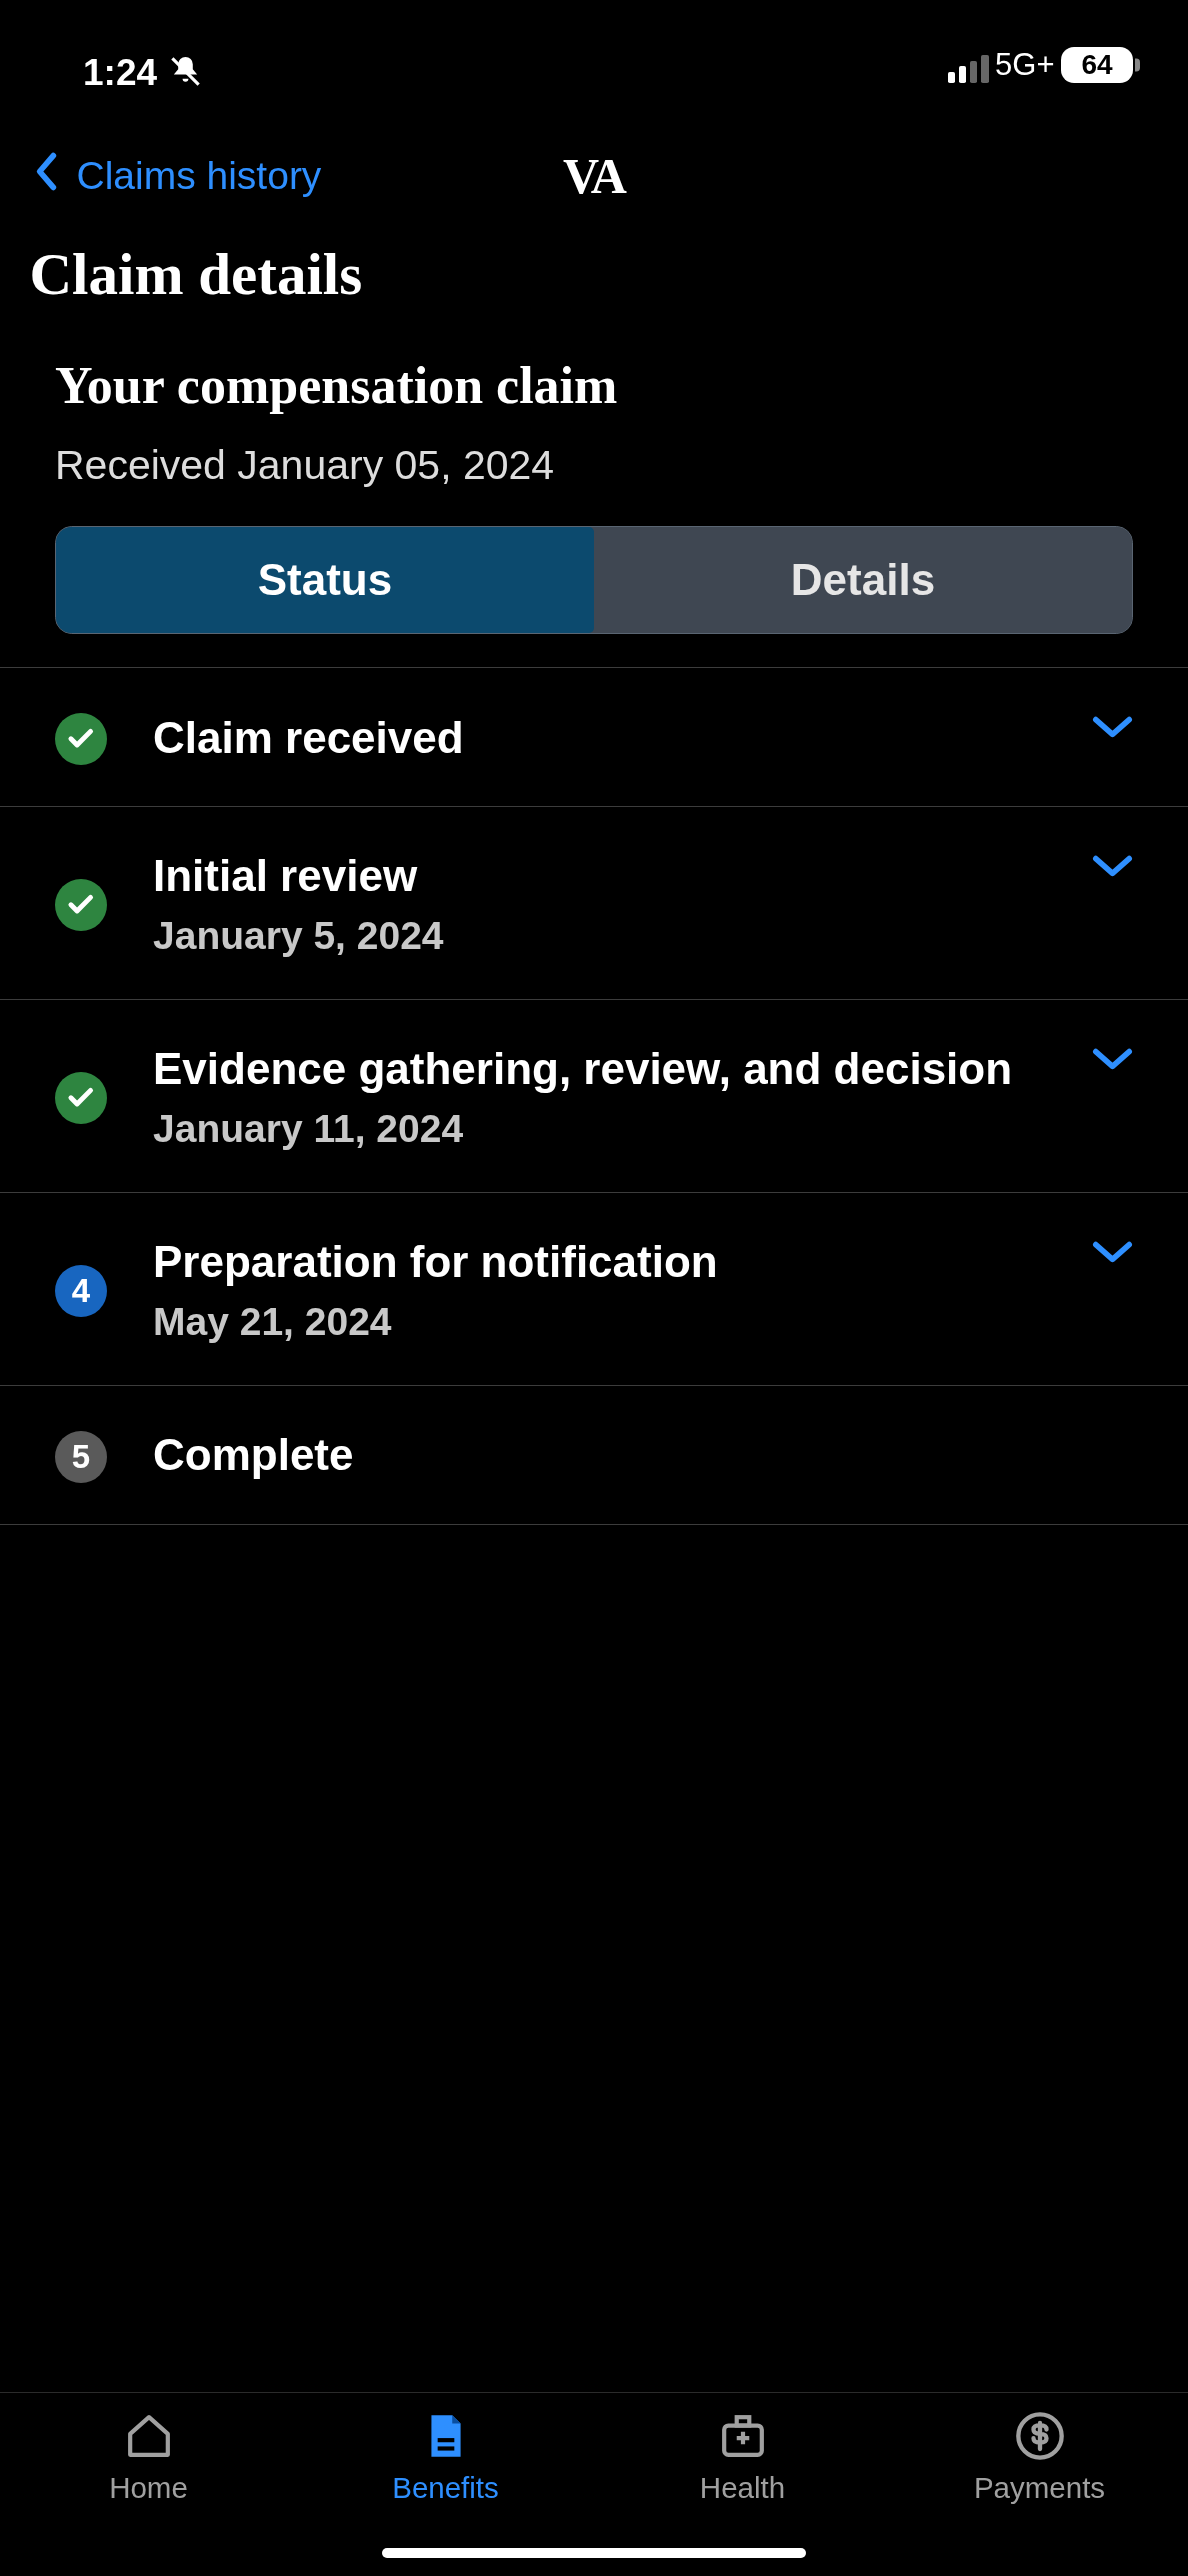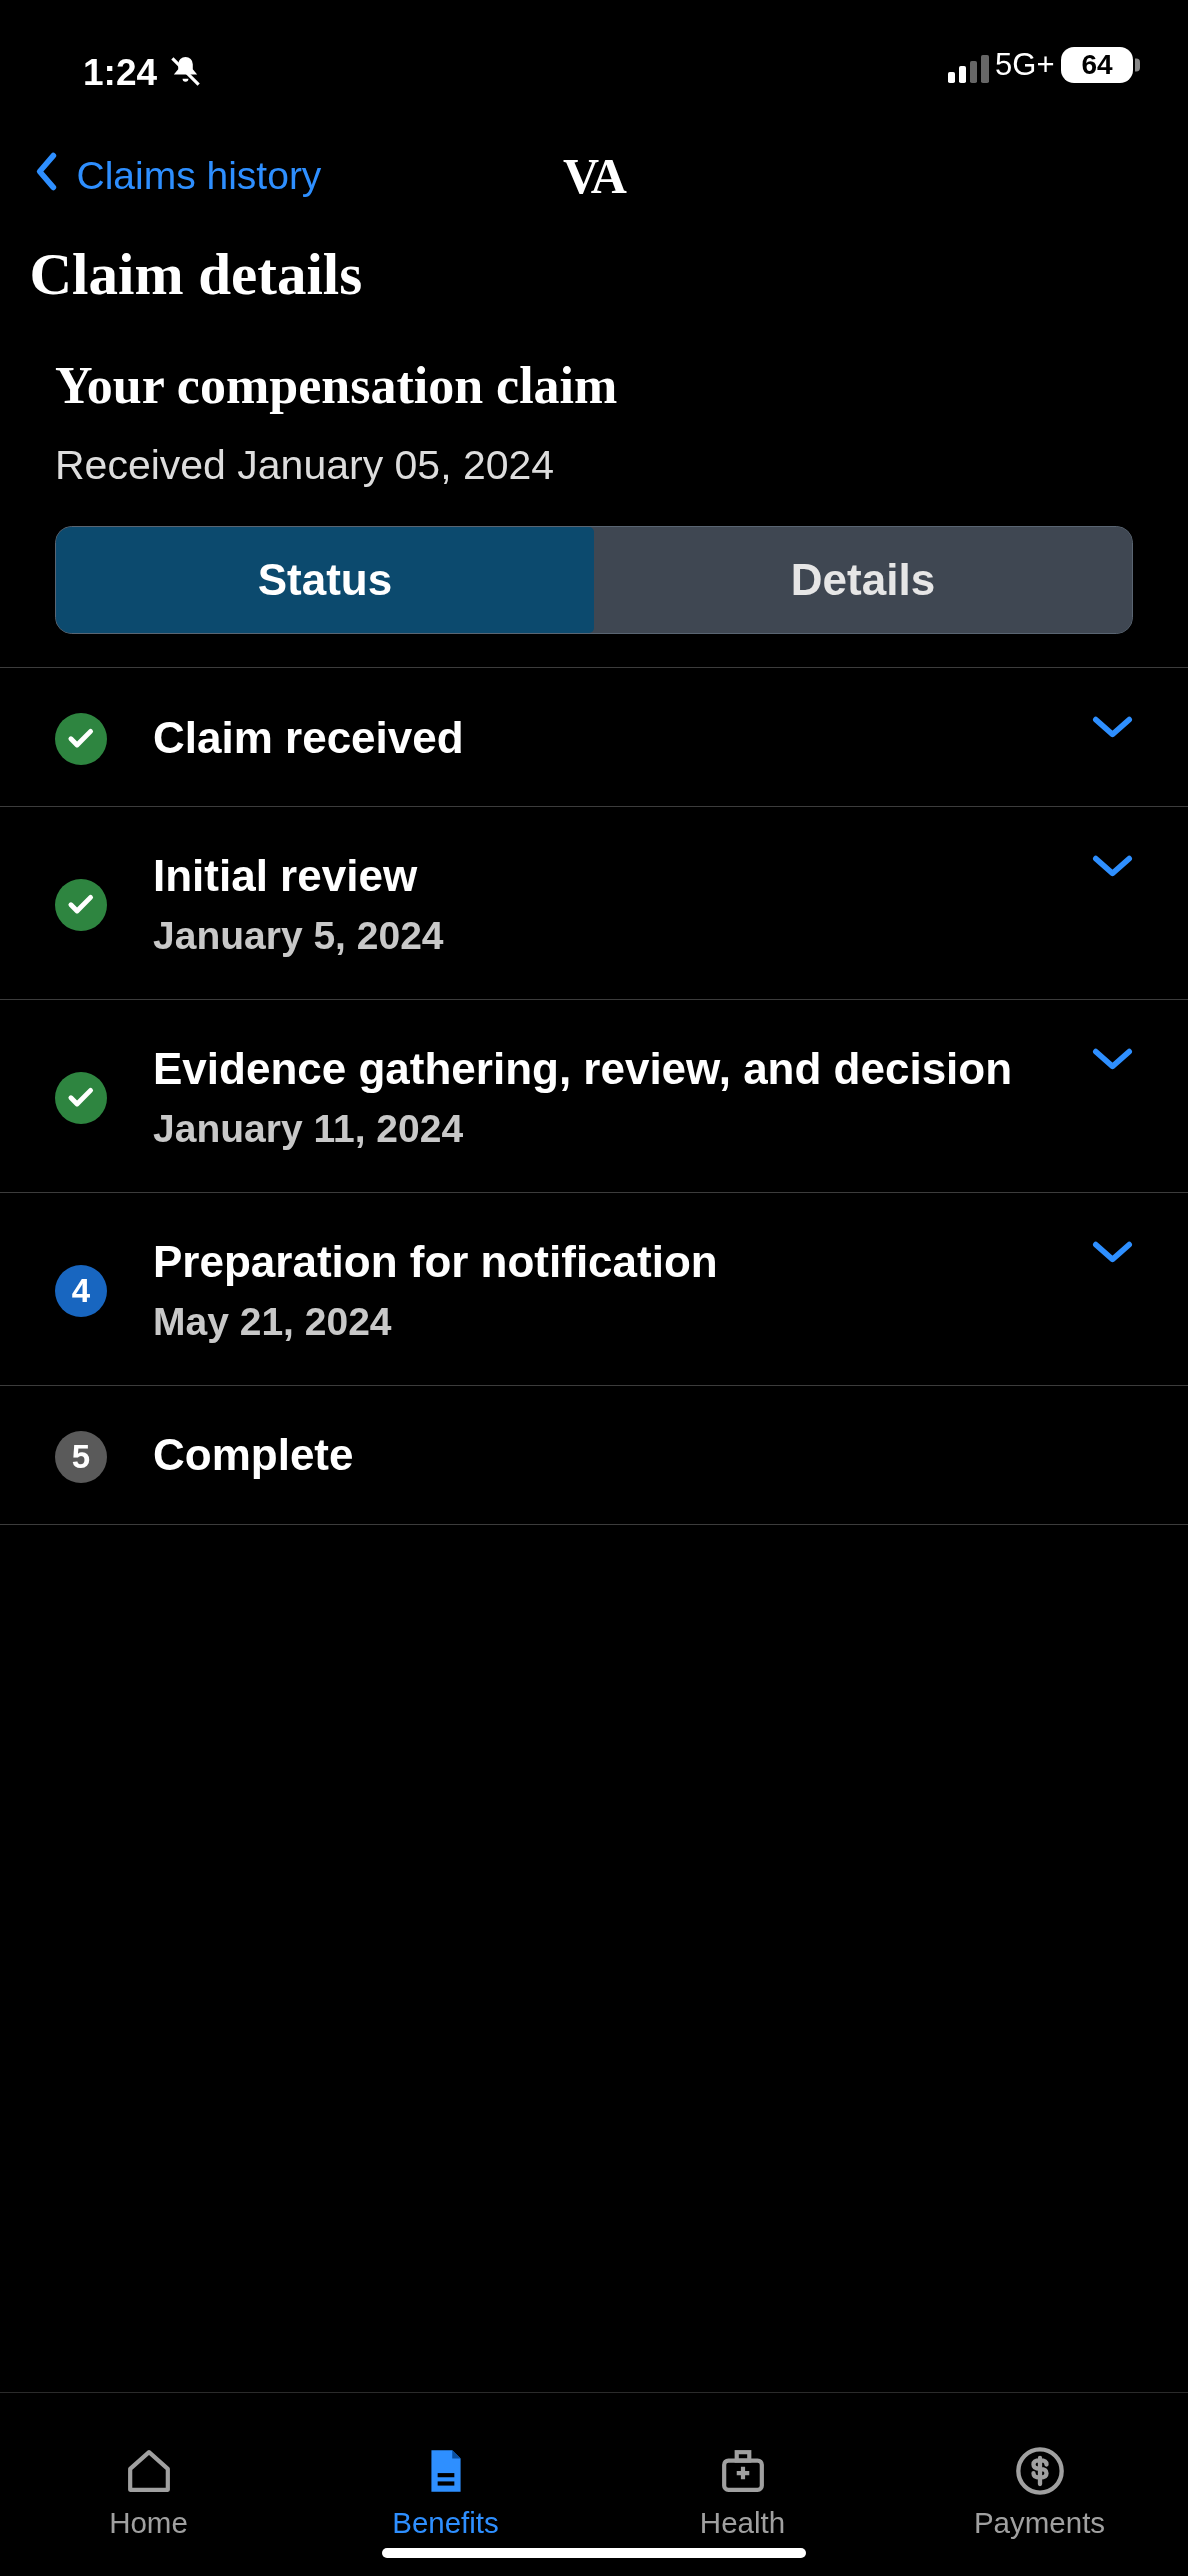--- a/index.html
+++ b/index.html
@@ -95,21 +95,20 @@
     }
     .chevron-down svg { width: 41px; height: 26px; }
     .tabbar {
       position: absolute; bottom: 0; left: 0; right: 0; height: 184px;
       border-top: 1.8px solid #2b2b2b; background: #000;
       display: flex; padding-top: 16.6px;
     }
     .tab {
       flex: 1; display: flex; flex-direction: column; align-items: center; gap: 9.2px;
       color: #a0a0a0;
-      justify-content: center;
     }
     .tab.active { color: #2E8FFF; }
     .tab-ic { width: 59px; height: 52px; display:flex; align-items:center; justify-content:center; }
     .tab-label { font-size: 29.5px; }
     .home-ind {
       position: absolute; bottom: 18.4px; left: 50%; transform: translateX(-50%);
       width: 424px; height: 9.2px; background: #fff; border-radius: 9.2px;
     }
   </style>
 </head>

